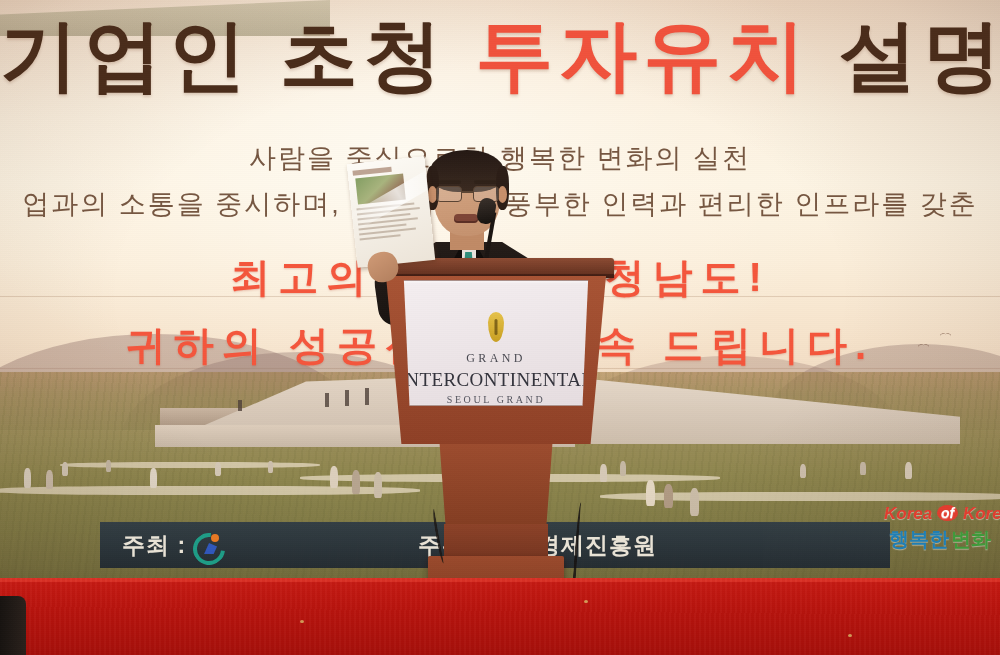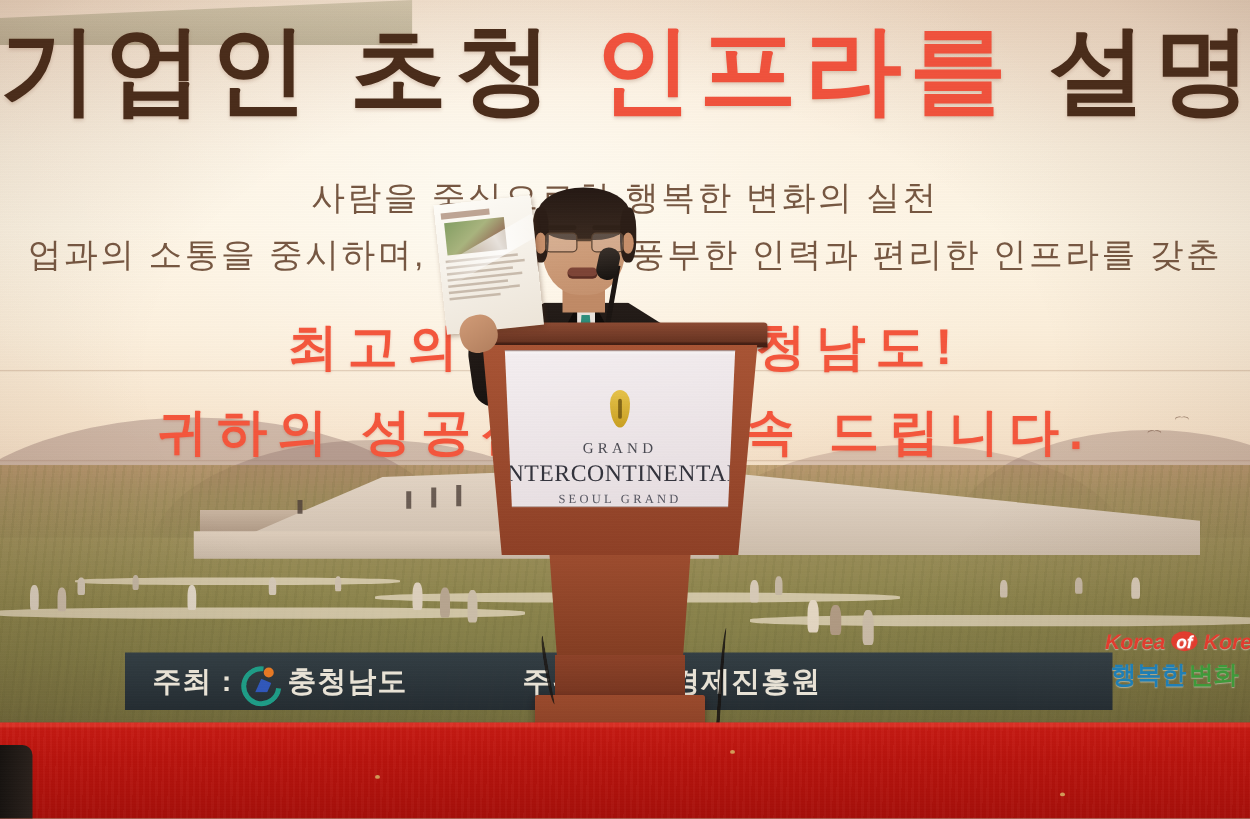--- a/index.html
+++ b/index.html
@@ -306,37 +306,36 @@
     <div class="person" style="left:646px;top:480px;width:9px;height:26px;background:#e3d6c2;"></div>
     <div class="person" style="left:664px;top:484px;width:9px;height:24px;background:#b09a83;"></div>
     <div class="person" style="left:690px;top:488px;width:9px;height:28px;background:#cbbda8;"></div>
     <div class="person" style="left:800px;top:464px;width:6px;height:14px;background:#cec0ad;"></div>
     <div class="person" style="left:860px;top:462px;width:6px;height:13px;background:#c6b8a5;"></div>
     <div class="person" style="left:905px;top:462px;width:7px;height:17px;background:#d9ccb9;"></div>
     <div class="person" style="left:925px;top:466px;width:7px;height:19px;background:#bda f9c;"></div>
 
     <div class="vignette"></div>
 
-    <div class="title"><span class="t-dark">기업인 초청 </span><span class="t-red">인프라를</span><span class="t-dark"> 설명회</span></div>
+    <div class="title"><span class="t-dark">기업인 초청 </span><span class="t-red">투자유치</span><span class="t-dark"> 설명회</span></div>
 
     <div class="sub1">사람을 중심으로한 행복한 변화의 실천</div>
     <div class="sub2">업과의 소통을 중시하며, 충청남도의 풍부한 인력과 편리한 인프라를 갖춘</div>
 
     <div class="slog1">최고의 투자처 충청남도!</div>
     <div class="slog2">귀하의 성공신화를 약속 드립니다.</div>
 
     <div class="sponsorbar">
       <div class="sp-left">
         <span>주최 :</span>
         <span class="cn-logo">
           <span class="swoosh"></span>
           <span class="fig"></span>
           <span class="dot"></span>
         </span>
-        <span>충청남도</span>
       </div>
       <div class="sp-right">
         <span>주관 :</span>
         <span>충남경제진흥원</span>
       </div>
     </div>
 
     <div class="hok">
       <div class="hok-top"><span>Korea</span> <span class="hok-of">of</span> <span>Korea</span></div>
       <div class="hok-bot"><span class="hok-b1">행복한</span><span class="hok-b2">변화</span></div>

